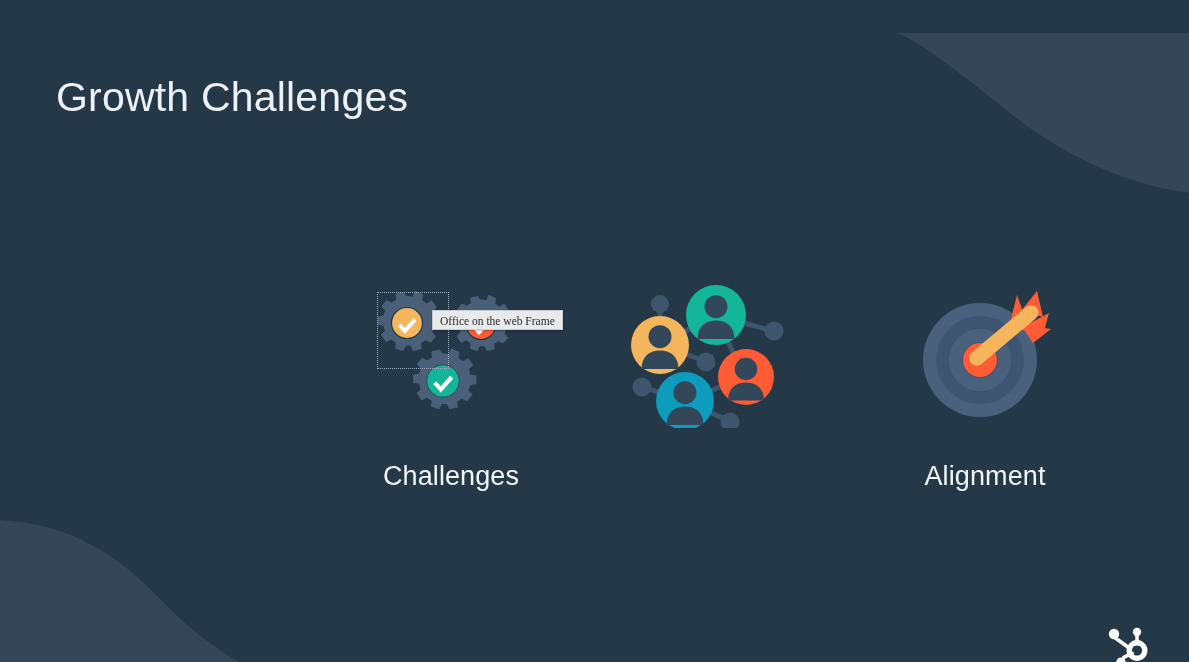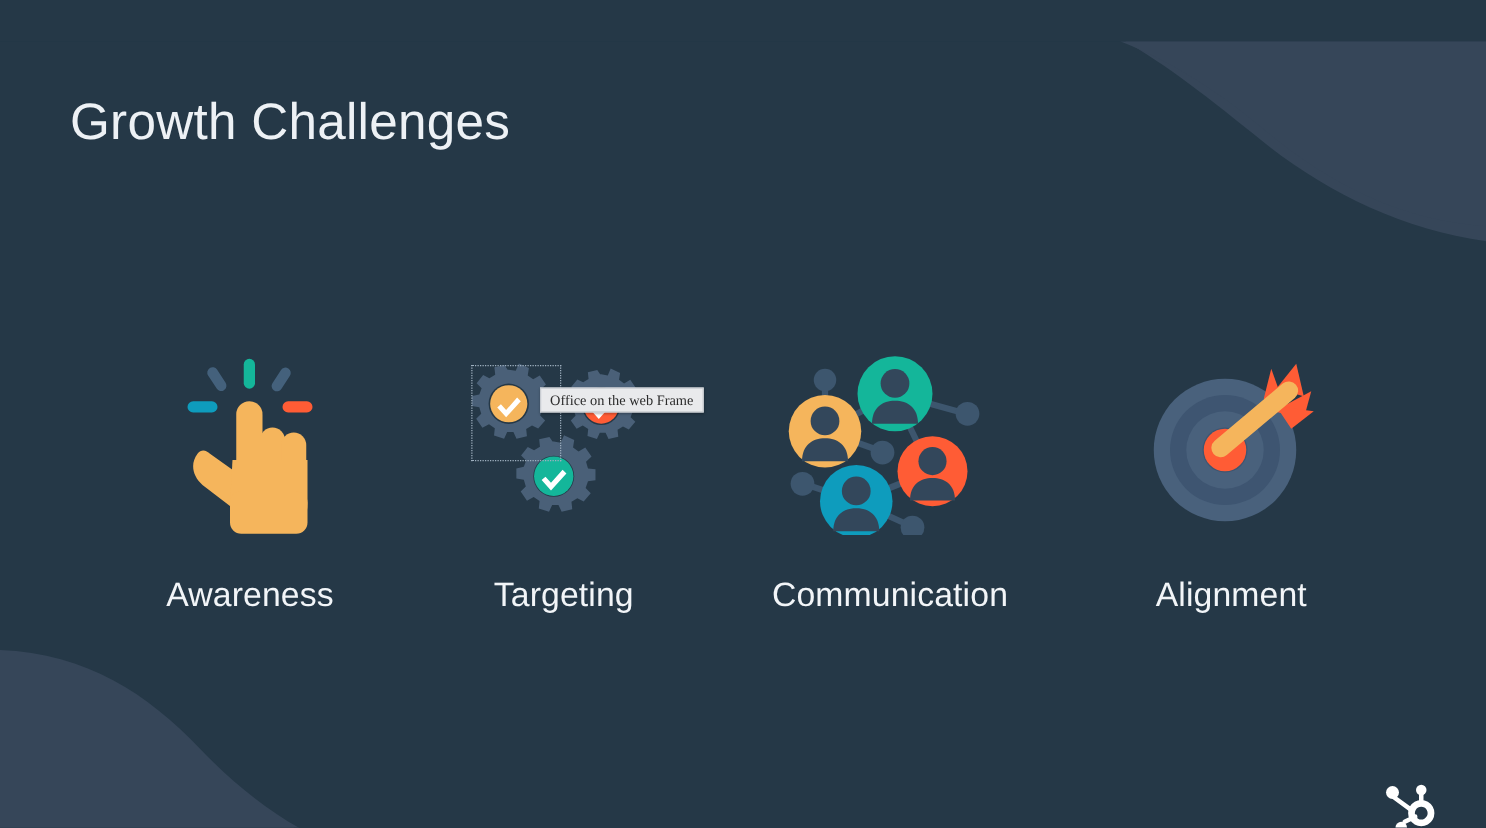--- a/index.html
+++ b/index.html
@@ -138,46 +138,20 @@
 
     <path fill="#364659" d="M 900,0 L 1189,0 L 1189,160 C 1120,150 1060,120 1010,80 C 968,46 932,18 900,0 Z"></path>
     <path fill="#364659" d="M 896,0 L 1189,0 L 1189,148 C 1115,143 1058,110 1008,68 C 972,38 933,14 896,0 Z"></path>
 
     <path fill="#364659" d="M 0,490 C 60,492 110,520 150,560 C 200,610 250,645 310,662 L 0,662 Z"></path>
     <path fill="#364659" d="M 0,487 C 70,490 118,522 160,566 C 208,616 262,650 330,662 L 0,662 Z"></path>
   </svg>
 
   <div id="title">Growth Challenges</div>
 
-  <div class="col" id="col-awareness">
-    <div class="col-icon">
-      <svg class="icon-svg" width="120" height="145" viewBox="0 0 120 145">
-
-        <rect x="55" y="4" width="9" height="24" rx="4.5" fill="#14B69A"></rect>
-        <rect x="29" y="10" width="8.5" height="21" rx="4.2" fill="#44617C" transform="rotate(-33 33 20)"></rect>
-        <rect x="81" y="10" width="8.5" height="21" rx="4.2" fill="#44617C" transform="rotate(33 85 20)"></rect>
-        <rect x="10" y="38" width="24" height="9" rx="4.5" fill="#0E9CBD"></rect>
-        <rect x="86" y="38" width="24" height="9" rx="4.5" fill="#FF5C35"></rect>
-
-        <g fill="#F5B55C">
-
-          <rect x="49" y="38" width="21" height="68" rx="10.5"></rect>
-
-          <rect x="68" y="59" width="20" height="48" rx="10"></rect>
-          <rect x="85" y="63" width="20" height="44" rx="10"></rect>
-
-          <path d="M 18 80 C 12 88 14 98 22 105 L 56 131 L 70 110 L 28 80 C 25 77 21 76 18 80 Z"></path>
-
-          <path d="M 46 85 L 106 85 L 106 120 C 106 134 97 143 84 143 L 64 143 C 52 143 44 134 44 120 Z"></path>
-          <rect x="44" y="110" width="62" height="34" rx="9"></rect>
-        </g>
-      </svg>
-    </div>
-    <div class="col-label">Awareness</div>
-  </div>
 
   <div class="col" id="col-alignment">
     <div class="col-icon">
       <svg class="icon-svg" width="160" height="150" viewBox="0 0 160 150">
         <defs>
           <g id="gearshape">
             <path fill="#4A6078" d="
               M 0,-44 L 9,-42.5 L 13,-52 L 26,-46 L 24.5,-36.5
               L 31.5,-31.5 L 40,-36.5 L 48,-25 L 41,-18.5
               L 43.5,-10 L 53,-9 L 53,5 L 43.5,6.5 L 40.5,15
@@ -211,21 +185,21 @@
 
         <g transform="translate(72,98) scale(0.63)">
           <use href="#gearshape"></use>
           <circle r="25" fill="#14B69A"></circle>
           <g transform="scale(1.4)">
               <use href="#checkmark"></use>
             </g>
         </g>
       </svg>
     </div>
-    <div class="col-label">Targeting</div>
+    <div class="col-label">Challenges</div>
   </div>
 
   <div class="col" id="col-communication">
     <div class="col-icon">
       <svg class="icon-svg" width="170" height="145" viewBox="0 0 170 145">
         <defs>
           <g id="personglyph">
             <circle cy="-9" r="12.5" fill="#33475B"></circle>
             <path d="M -20 26 C -20 12 -11 6 0 6 C 11 6 20 12 20 26 Z" fill="#33475B"></path>
           </g>
@@ -267,21 +241,20 @@
             </g>
         </g>
         <g transform="translate(58,118)">
           <circle r="29" fill="#0E9CBD"></circle>
           <g transform="scale(0.92)">
               <use href="#personglyph"></use>
             </g>
         </g>
       </svg>
     </div>
-    <div class="col-label">Communication</div>
   </div>
 
   <div class="col" id="col-targeting">
     <div class="col-icon">
       <svg class="icon-svg" width="140" height="140" viewBox="0 0 140 140">
         <g>
           <circle cx="65" cy="77" r="57" fill="#49617C"></circle>
           <circle cx="65" cy="77" r="44" fill="#3E5571"></circle>
           <circle cx="65" cy="77" r="31" fill="#49617C"></circle>
           <circle cx="65" cy="77" r="18" fill="#3E5571"></circle>

